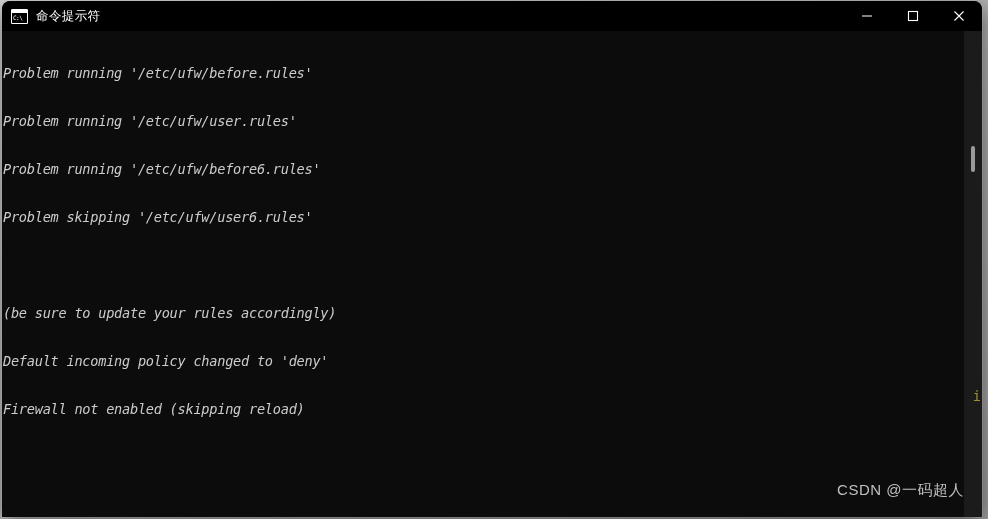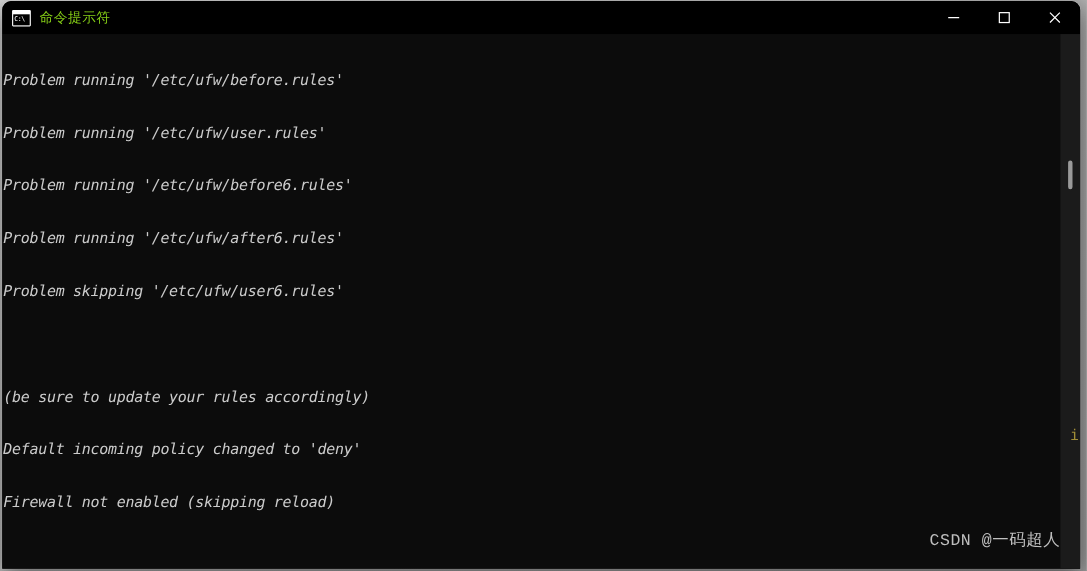--- a/index.html
+++ b/index.html
@@ -79,21 +79,21 @@
     font-size: 6px;
     line-height: 10px;
     color: #ffffff;
     text-align: left;
     padding-left: 1px;
     letter-spacing: -0.5px;
     overflow: hidden;
   }
 
   #title-text {
-    color: #84cc16;
+    color: #ffffff;
     font-family: "DejaVu Sans", sans-serif;
     font-size: 12.5px;
     line-height: 30px;
     letter-spacing: 0.4px;
   }
 
   #window-controls {
     position: absolute;
     right: 0;
     top: 0;
@@ -169,21 +169,21 @@
     line-height: 16px;
     opacity: 0.85;
   }
 
   
   #watermark {
     position: absolute;
     right: 18px;
     bottom: 17px;
     color: #cfcfcf;
-    font-family: Liberation Mono, monospace;
+    font-family: Liberation Sans, sans-serif;
     font-size: 15px;
     letter-spacing: 0.5px;
     opacity: 0.92;
     pointer-events: none;
   }
 </style>
 </head>
 <body>
 
 <div id="root">
@@ -222,21 +222,20 @@
         </div>
       </div>
     </div>
 
     <div id="terminal-wrap">
 
       <div id="terminal">
         <span class="ln c-white">Problem running '/etc/ufw/before.rules'</span>
         <span class="ln c-white">Problem running '/etc/ufw/user.rules'</span>
         <span class="ln c-white">Problem running '/etc/ufw/before6.rules'</span>
-        <span class="ln c-white">Problem running '/etc/ufw/after6.rules'</span>
         <span class="ln c-white">Problem skipping '/etc/ufw/user6.rules'</span>
         <span class="ln blank"></span>
         <span class="ln c-white">(be sure to update your rules accordingly)</span>
         <span class="ln c-white">Default incoming policy changed to 'deny'</span>
         <span class="ln c-white">Firewall not enabled (skipping reload)</span>
         
         
         
         
         

